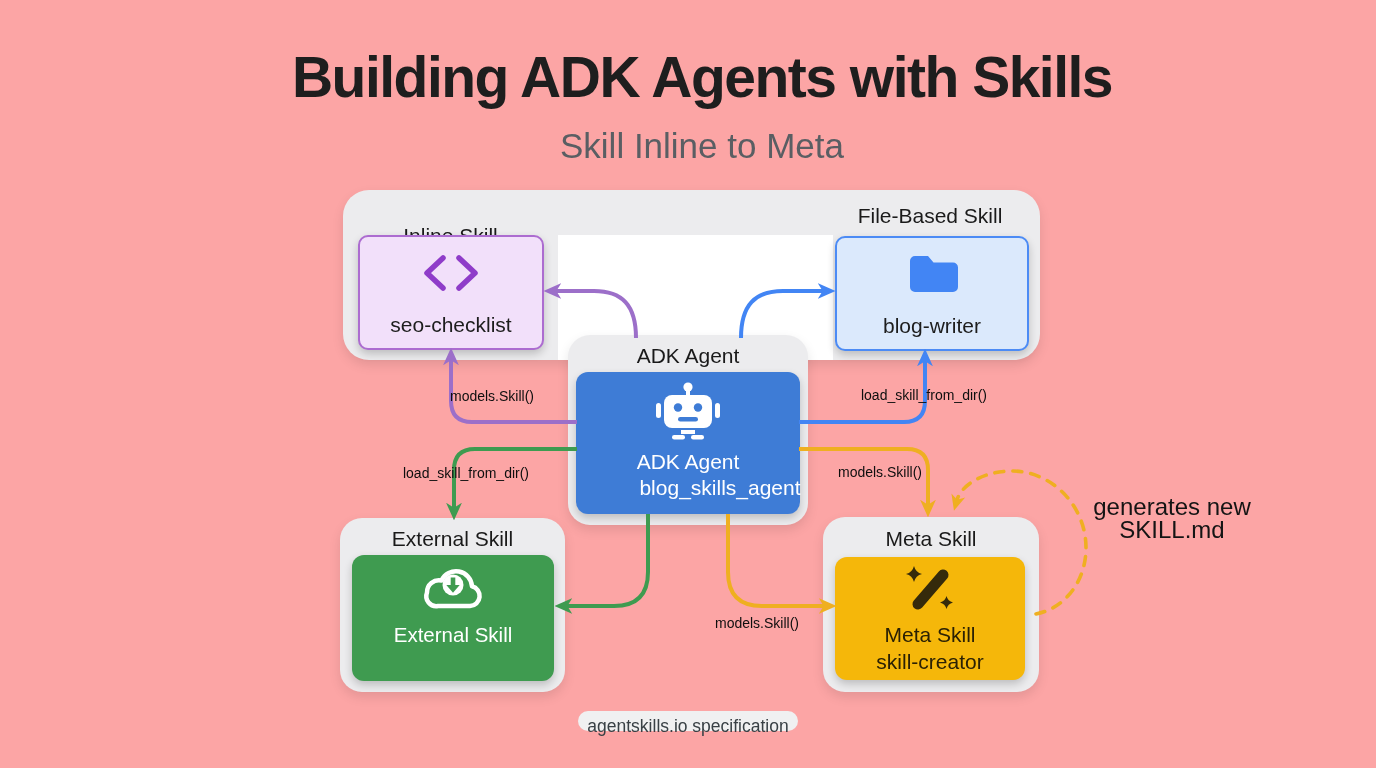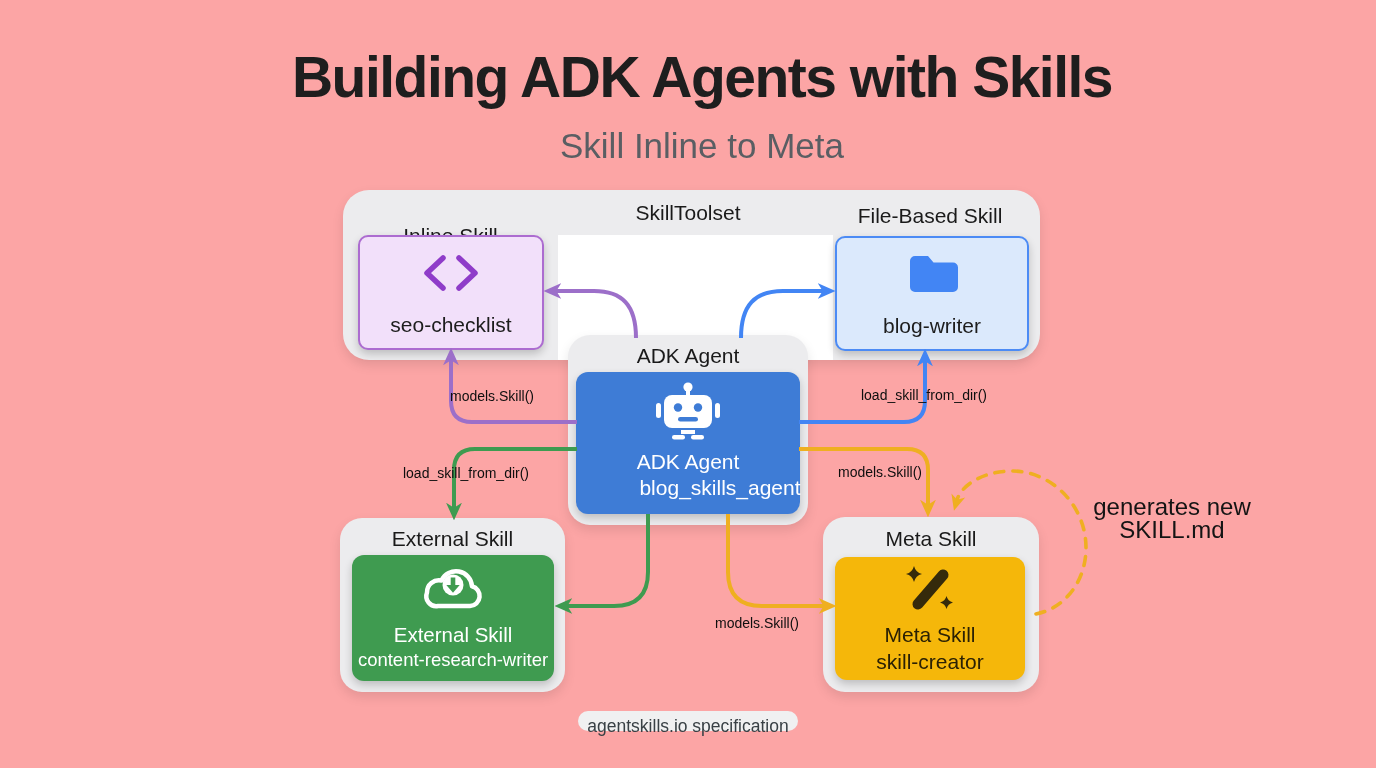--- a/index.html
+++ b/index.html
@@ -70,21 +70,20 @@
   <div class="abs subtitle">Skill Inline to Meta</div>
 
   <div class="abs band"></div>
   <div class="abs cutout"></div>
 
   <div class="abs cont cont-adk"></div>
   <div class="abs cont cont-ext"></div>
   <div class="abs cont cont-meta"></div>
 
   <div class="abs glabel glabel-inline">Inline Skill</div>
-  <div class="abs glabel glabel-toolset">SkillToolset</div>
   <div class="abs glabel glabel-file">File-Based Skill</div>
   <div class="abs glabel glabel-adk">ADK Agent</div>
   <div class="abs glabel glabel-ext">External Skill</div>
   <div class="abs glabel glabel-meta">Meta Skill</div>
 
   <div class="abs skillbox box-seo">
     <svg class="icon" width="64" height="40" viewBox="0 0 64 40" style="margin-top:16px">
       <polyline points="24,5 8,20 24,35" fill="none" stroke="#8f3cc9" stroke-width="5.5" stroke-linecap="round" stroke-linejoin="round"></polyline>
       <polyline points="40,5 56,20 40,35" fill="none" stroke="#8f3cc9" stroke-width="5.5" stroke-linecap="round" stroke-linejoin="round"></polyline>
     </svg>
@@ -117,21 +116,20 @@
   </div>
 
   <div class="abs skillbox box-ext">
     <svg class="icon" width="68" height="48" viewBox="0 0 68 48" style="margin-top:9px">
       <path d="M19 42 H51 A10 10 0 0 0 53 22.3 A16 16 0 0 0 22.5 16.5 A12 12 0 0 0 8 28.5 A10 10 0 0 0 19 42 Z" fill="none" stroke="#ffffff" stroke-width="4.5" stroke-linejoin="round"></path>
       <circle cx="34" cy="21" r="10.5" fill="#ffffff"></circle>
       <rect x="31.7" y="13.5" width="4.6" height="7.5" fill="#3f9b50"></rect>
       <polygon points="27.3,21 40.7,21 34,28.8" fill="#3f9b50"></polygon>
     </svg>
     <div class="bline l1">External Skill</div>
-    <div class="bline l2">content-research-writer</div>
   </div>
 
   <div class="abs skillbox box-meta">
     <svg class="icon" width="56" height="56" viewBox="0 0 56 56" style="margin-top:5px">
       <line x1="41" y1="13" x2="16" y2="42" stroke="#352a0b" stroke-width="11" stroke-linecap="round"></line>
       <path d="M12 4 Q13.6 10.4 20 12 Q13.6 13.6 12 20 Q10.4 13.6 4 12 Q10.4 10.4 12 4 Z" fill="#352a0b"></path>
       <path d="M44.5 34 Q45.8 39.2 51 40.5 Q45.8 41.8 44.5 47 Q43.2 41.8 38 40.5 Q43.2 39.2 44.5 34 Z" fill="#352a0b"></path>
     </svg>
     <div class="bline l1">Meta Skill</div>
     <div class="bline l2">skill-creator</div>

